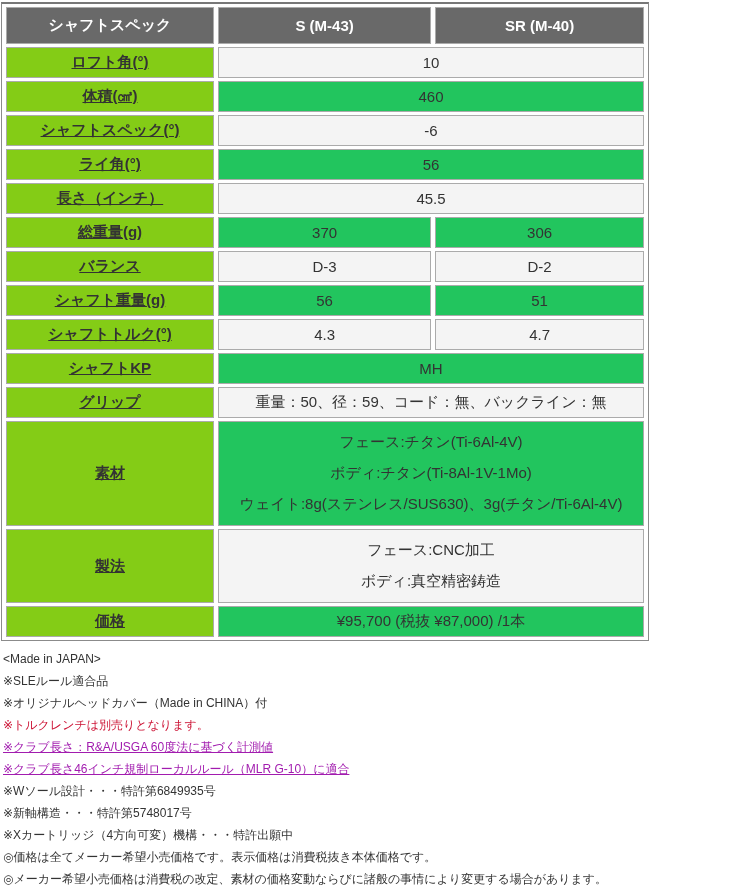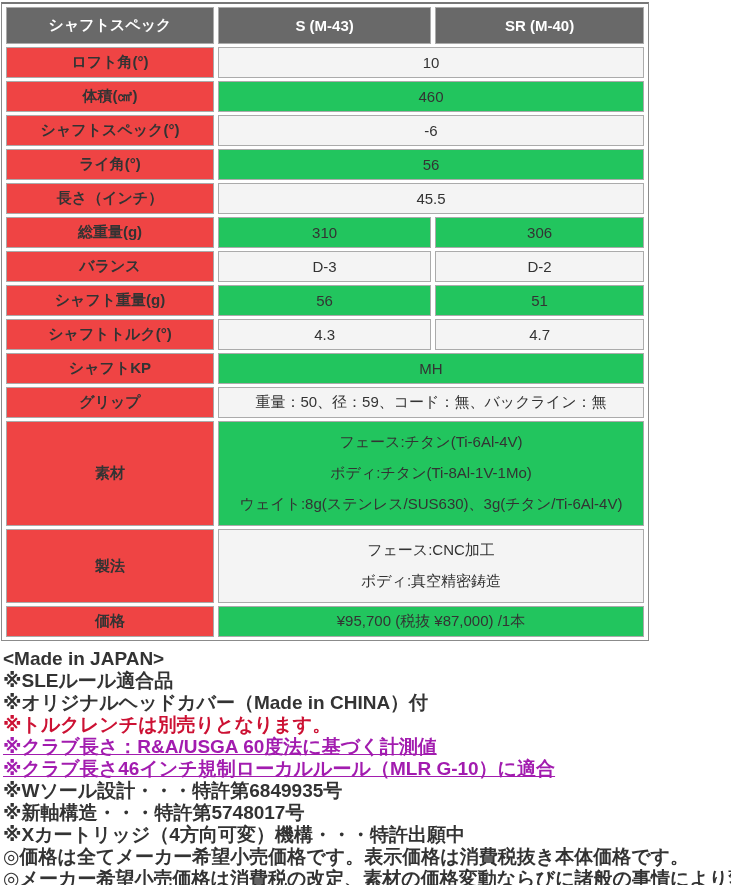--- a/index.html
+++ b/index.html
@@ -26,31 +26,32 @@
     vertical-align:middle;
     padding:5px 8px;
   }
   th.hdr{
     background:#696969;
     color:#ffffff;
     font-weight:bold;
     height:25px;
   }
   td.label{
-    background:#ef4444;
+    background:#84cc16;
     font-weight:bold;
     color:#333333;
+    text-decoration:underline;
   }
   td.val{background:#22c55e;font-weight:normal;}
   tr.alt td.val{background:#f4f4f4;}
   .ml-line{padding:6px 0;}
   .notes{padding:7px 2px 10px 3px;}
   .note{
-    font-size:19px;
-    font-weight:bold;
+    font-size:12px;
+    font-weight:normal;
     line-height:22px;
     white-space:nowrap;
   }
   .note.red{color:#cc1133;}
   .note a{
     color:#a21caf;
     text-decoration:underline;
     cursor:pointer;
   }
   col.c1{width:233px;}
@@ -90,21 +91,21 @@
         <tr>
           <td class="label">ライ角(°)</td>
           <td class="val" colspan="2">56</td>
         </tr>
         <tr class="alt">
           <td class="label">長さ（インチ）</td>
           <td class="val" colspan="2">45.5</td>
         </tr>
         <tr>
           <td class="label">総重量(g)</td>
-          <td class="val">310</td>
+          <td class="val">370</td>
           <td class="val">306</td>
         </tr>
         <tr class="alt">
           <td class="label">バランス</td>
           <td class="val">D-3</td>
           <td class="val">D-2</td>
         </tr>
         <tr>
           <td class="label">シャフト重量(g)</td>
           <td class="val">56</td>

